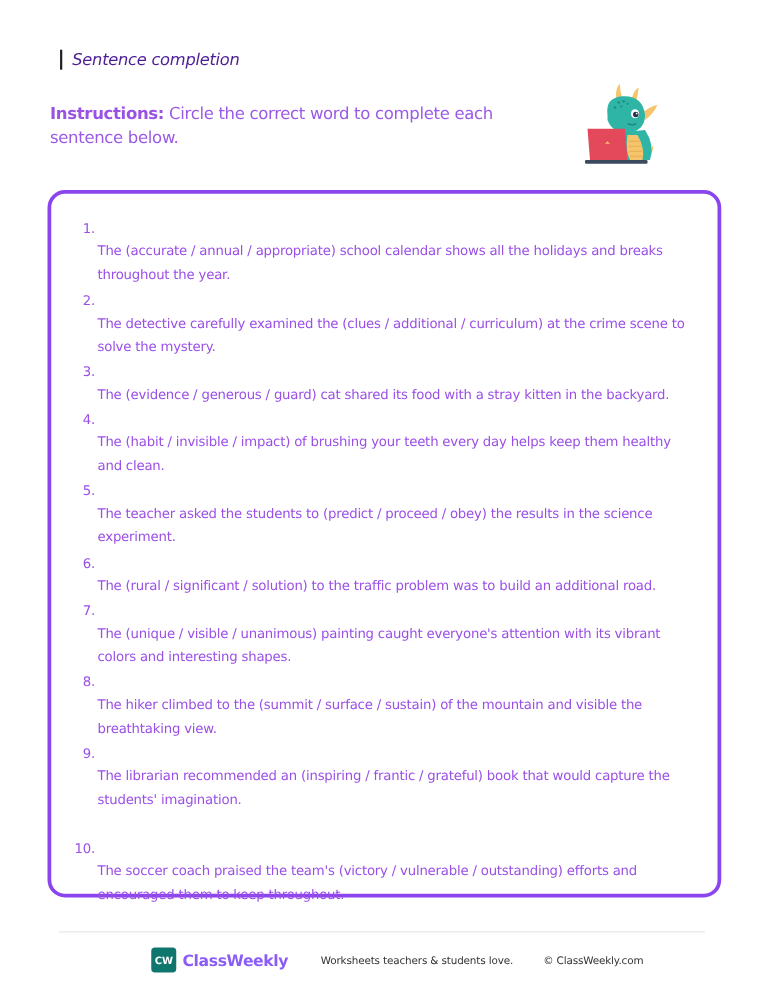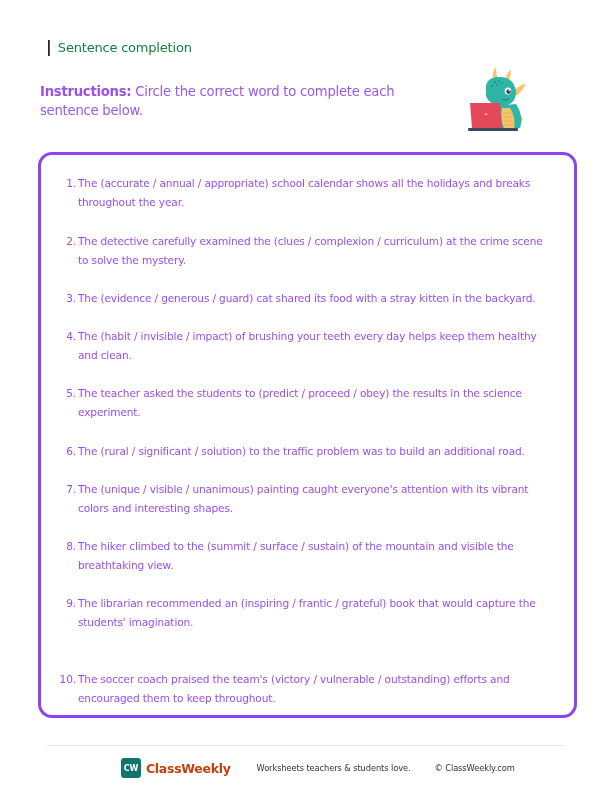--- a/index.html
+++ b/index.html
@@ -5,21 +5,21 @@
     * { margin: 0; padding: 0; box-sizing: border-box; }
     html, body { width: 612px; height: 792px; background: #ffffff; overflow: hidden; }
     body { position: relative; font-family: "DejaVu Sans", "Liberation Sans", sans-serif; }
 
     .title-row {
       position: absolute; left: 40px; top: 37px;
       display: flex; align-items: baseline; white-space: nowrap;
     }
     .title-main { font-size: 15.5px; font-weight: bold; color: #1f1f1f; letter-spacing: -0.3px; }
     .title-sep { font-size: 16px; color: #1f1f1f; margin: 0 6px; font-weight: bold; }
-    .title-sub { font-size: 13px; color: #15803d; letter-spacing: -0.2px; }
+    .title-sub { font-size: 13px; color: #4c1d95; letter-spacing: -0.2px; font-style: italic; }
 
     .instructions {
       position: absolute; left: 40px; top: 82px; width: 380px;
       font-size: 13.2px; line-height: 19px; color: #9b59e8; letter-spacing: -0.25px;
     }
     .instructions .lead { font-weight: bold; color: #9a52e6; margin-top: 16px; }
 
     .mascot { position: absolute; left: 466px; top: 66px; width: 60px; height: 68px; }
 
     .question-box {
@@ -27,34 +27,34 @@
       border: 3px solid #8b45ee; border-radius: 14px;
     }
 
     .q-list { position: absolute; left: 0; top: 0; width: 100%; }
     .q-item {
       position: absolute; left: 37px; width: 470px;
       font-size: 10.6px; line-height: 19px; color: #9a4fe6; letter-spacing: -0.15px;
     }
     .q-num { position: absolute; left: -16px; top: 0; width: 14px; text-align: right; }
     .q-num.two { left: -22px; width: 20px; }
-    .q-text { display: block; }
+    .q-text { display: block; margin-top: 18px; }
 
     .footer-divider {
       position: absolute; left: 47px; top: 745px; width: 517px; height: 1px; background: #e8e8e8;
     }
     .footer {
       position: absolute; left: 121px; top: 758px; display: flex; align-items: center; white-space: nowrap;
     }
     .logo-badge {
       width: 20px; height: 20px; border-radius: 3px; background: #0f766e;
       color: #ffffff; font-size: 8px; font-weight: bold; display: flex; align-items: center; justify-content: center;
       letter-spacing: -0.2px;
     }
-    .logo-text { font-size: 12.5px; font-weight: bold; color: #c2410c; margin-left: 5px; letter-spacing: -0.3px; }
+    .logo-text { font-size: 12.5px; font-weight: bold; color: #8b5cf6; margin-left: 5px; letter-spacing: -0.3px; }
     .tagline { font-size: 8.3px; color: #333333; margin-left: 26px; letter-spacing: -0.1px; }
     .copyright { font-size: 8.3px; color: #333333; margin-left: 24px; letter-spacing: -0.1px; }
   </style>
 </head>
 <body>
 
 <div class="title-row">
   <span class="title-sep">|</span>
   <span class="title-sub">Sentence completion</span>
 </div>
@@ -103,21 +103,21 @@
 </div>
 
 <div class="question-box">
   <div class="q-list">
     <div class="q-item" style="top:19px;">
       <span class="q-num">1.</span>
       <span class="q-text">The (accurate / annual / appropriate) school calendar shows all the holidays and breaks throughout the year.</span>
     </div>
     <div class="q-item" style="top:77px;">
       <span class="q-num">2.</span>
-      <span class="q-text">The detective carefully examined the (clues / complexion / curriculum) at the crime scene to solve the mystery.</span>
+      <span class="q-text">The detective carefully examined the (clues / additional / curriculum) at the crime scene to solve the mystery.</span>
     </div>
     <div class="q-item" style="top:134px;">
       <span class="q-num">3.</span>
       <span class="q-text">The (evidence / generous / guard) cat shared its food with a stray kitten in the backyard.</span>
     </div>
     <div class="q-item" style="top:172px;">
       <span class="q-num">4.</span>
       <span class="q-text">The (habit / invisible / impact) of brushing your teeth every day helps keep them healthy and clean.</span>
     </div>
     <div class="q-item" style="top:229px;">

